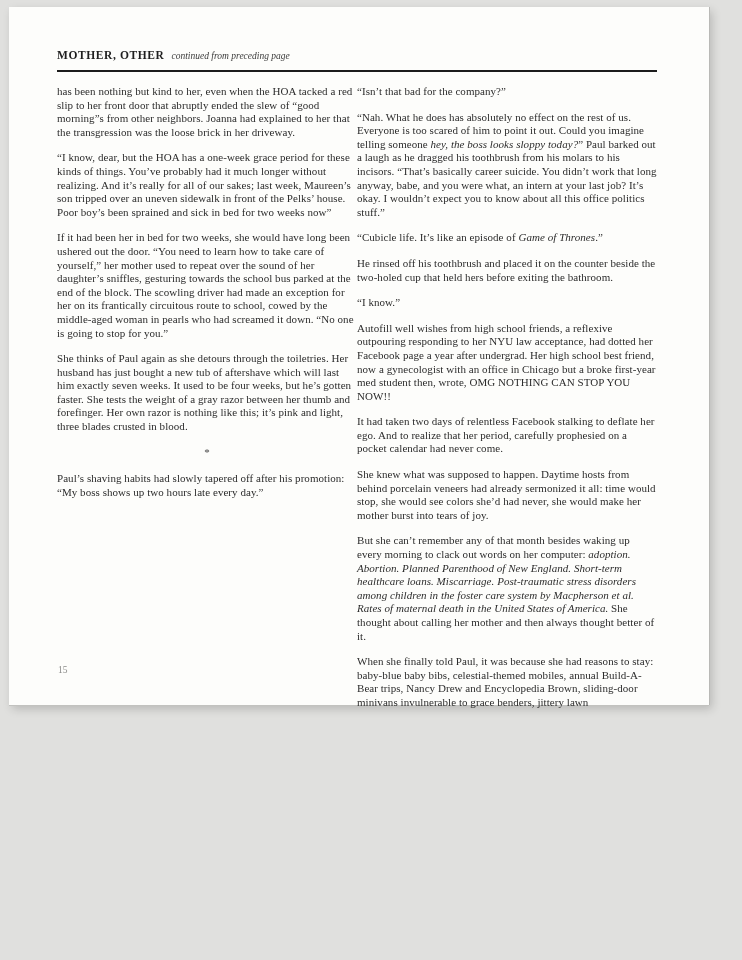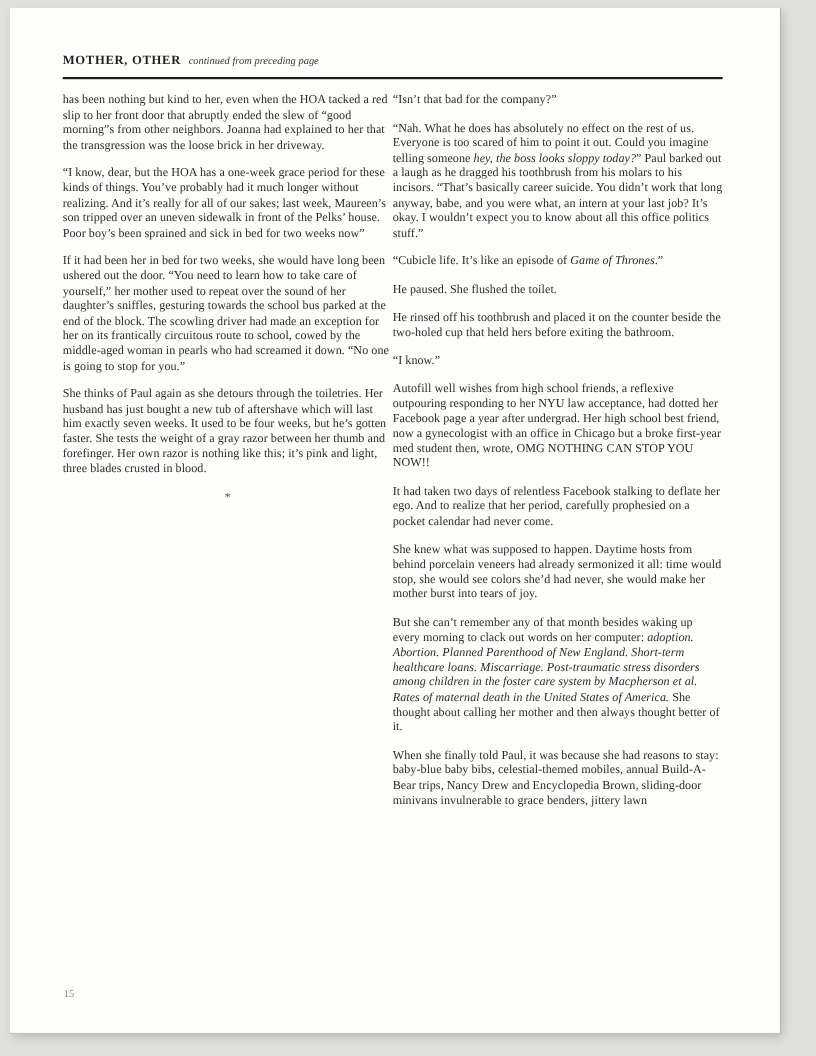--- a/index.html
+++ b/index.html
@@ -6,21 +6,21 @@
   body{
     width:742px;height:960px;
     background:#e0e0de;
     font-family:"Liberation Serif", serif;
     position:relative;
     overflow:hidden;
   }
   .page{
     position:absolute;
     left:9px;top:7px;
-    width:700px;height:932px;
+    width:700px;height:698px;
     background:#fdfdfb;
     box-shadow:1px 0 0 #b9b9b6, 0 1px 0 #c2c2bf, 3px 4px 9px rgba(0,0,0,0.18);
   }
   .running-header{
     margin:38px 50px 0 48px;
     white-space:nowrap;
   }
   .rh-title{
     font-weight:bold;
     font-size:11.5px;
@@ -76,26 +76,26 @@
     <span class="rh-title">MOTHER, OTHER</span><span class="rh-cont">continued from preceding page</span>
   </div>
   <div class="header-rule"></div>
   <div class="cols">
     <div class="col" id="col-left">
         <p><span>has been nothing but kind to her, even when the HOA tacked a red slip to her front door that abruptly ended the slew of “good morning”s from other neighbors. Joanna had explained to her that the transgression was the loose brick in her driveway.</span></p>
         <p><span>“I know, dear, but the HOA has a one-week grace period for these kinds of things. You’ve probably had it much longer without realizing. And it’s really for all of our sakes; last week, Maureen’s son tripped over an uneven sidewalk in front of the Pelks’ house. Poor boy’s been sprained and sick in bed for two weeks now”</span></p>
         <p><span>If it had been her in bed for two weeks, she would have long been ushered out the door. “You need to learn how to take care of yourself,” her mother used to repeat over the sound of her daughter’s sniffles, gesturing towards the school bus parked at the end of the block. The scowling driver had made an exception for her on its frantically circuitous route to school, cowed by the middle-aged woman in pearls who had screamed it down. “No one is going to stop for you.”</span></p>
         <p><span>She thinks of Paul again as she detours through the toiletries. Her husband has just bought a new tub of aftershave which will last him exactly seven weeks. It used to be four weeks, but he’s gotten faster. She tests the weight of a gray razor between her thumb and forefinger. Her own razor is nothing like this; it’s pink and light, three blades crusted in blood.</span></p>
         <div class="sec-break">*</div>
+        <p><span>Paul’s shaving habits had slowly tapered off after his promotion: “My boss shows up two hours late every day.”</span></p>
       </div>
     <div class="col" id="col-right">
         <p><span>“Isn’t that bad for the company?”</span></p>
         <p><span>“Nah. What he does has absolutely no effect on the rest of us. Everyone is too scared of him to point it out. Could you imagine telling someone </span><i>hey, the boss looks sloppy today?</i><span>” Paul barked out a laugh as he dragged his toothbrush from his molars to his incisors. “That’s basically career suicide. You didn’t work that long anyway, babe, and you were what, an intern at your last job? It’s okay. I wouldn’t expect you to know about all this office politics stuff.”</span></p>
         <p><span>“Cubicle life. It’s like an episode of </span><i>Game of Thrones</i><span>.”</span></p>
-        <p><span>He paused. She flushed the toilet.</span></p>
         <p><span>He rinsed off his toothbrush and placed it on the counter beside the two-holed cup that held hers before exiting the bathroom.</span></p>
         <p><span>“I know.”</span></p>
         <p><span>Autofill well wishes from high school friends, a reflexive outpouring responding to her NYU law acceptance, had dotted her Facebook page a year after undergrad. Her high school best friend, now a gynecologist with an office in Chicago but a broke first-year med student then, wrote, OMG NOTHING CAN STOP YOU NOW!!</span></p>
         <p><span>It had taken two days of relentless Facebook stalking to deflate her ego. And to realize that her period, carefully prophesied on a pocket calendar had never come.</span></p>
         <p><span>She knew what was supposed to happen. Daytime hosts from behind porcelain veneers had already sermonized it all: time would stop, she would see colors she’d had never, she would make her mother burst into tears of joy.</span></p>
         <p><span>But she can’t remember any of that month besides waking up every morning to clack out words on her computer: </span><i>adoption. Abortion. Planned Parenthood of New England. Short-term healthcare loans. Miscarriage. Post-traumatic stress disorders among children in the foster care system by Macpherson et al. Rates of maternal death in the United States of America.</i><span> She thought about calling her mother and then always thought better of it.</span></p>
         <p><span>When she finally told Paul, it was because she had reasons to stay: baby-blue baby bibs, celestial-themed mobiles, annual Build-A-Bear trips, Nancy Drew and Encyclopedia Brown, sliding-door minivans invulnerable to grace benders, jittery lawn</span></p>
       </div>
   </div>
   <div class="pagenum">15</div>

